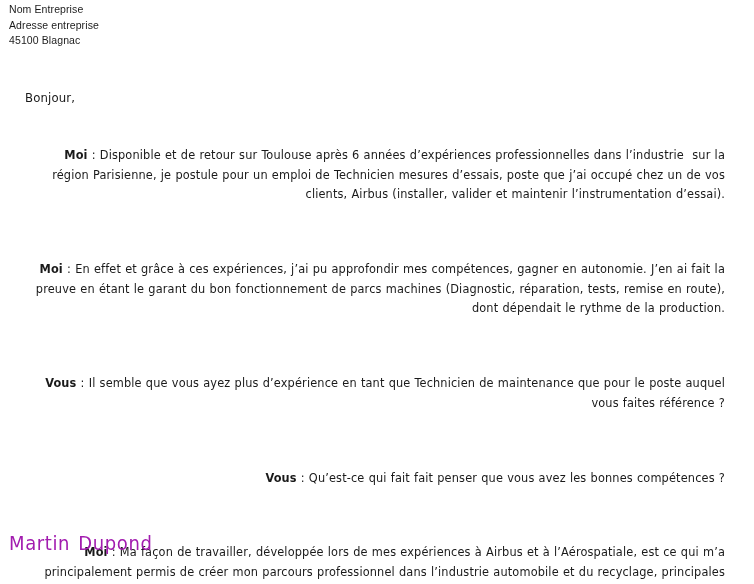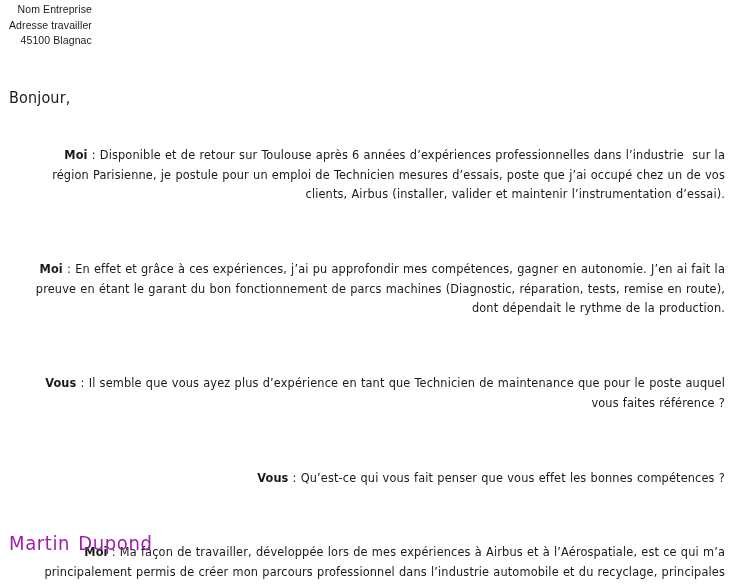--- a/index.html
+++ b/index.html
@@ -21,41 +21,40 @@
   
   .recipient {
     position: absolute;
     left: 9px;
     top: 2px;
     font-family: "Liberation Sans", "DejaVu Sans", sans-serif;
     font-size: 10.5px;
     line-height: 15.5px;
     color: #1b1b1b;
     letter-spacing: 0.1px;
-    text-align: right;
   }
   .recipient div { white-space: pre; }
 
   
   .letter {
     position: absolute;
     left: 9px;
     top: 88px;
     width: 716px;
     font-family: "DejaVu Sans", "Liberation Sans", sans-serif;
     font-size: 12.6px;
     line-height: 19.6px;
     color: #1a1a1a;
     letter-spacing: 0.15px;
     font-stretch: semi-condensed;
   }
 
   .salutation {
-    margin: 0 0 18px 0;
-    font-size: 16px;
+    margin: 0 0 18px 16px;
+    font-size: 13px;
   }
 
   .para {
     margin: 0 0 16px 0;
     text-align: right;
     white-space: pre-wrap;
     word-spacing: 0.4px;
   }
   .para:last-child { margin-bottom: 0; }
 
@@ -76,42 +75,42 @@
     word-spacing: 2px;
   }
 </style>
 </head>
 <body>
 
 <div class="page">
 
   <div class="recipient">
     <div>Nom Entreprise</div>
-    <div>Adresse travailler</div>
+    <div>Adresse entreprise</div>
     <div>45100 Blagnac</div>
   </div>
 
   <div class="letter">
 
     <p class="salutation">Bonjour,</p>
 
     <p class="para">
       <span class="speaker">Moi</span><span class="speaker-sep"> : </span><span>Disponible et de retour sur Toulouse après 6 années d’expériences professionnelles dans l’industrie  sur la région Parisienne, je postule pour un emploi de Technicien mesures d’essais, poste que j’ai occupé chez un de vos clients, Airbus (installer, valider et maintenir l’instrumentation d’essai).</span>
     </p>
 
     <p class="para">
       <span class="speaker">Moi</span><span class="speaker-sep"> : </span><span>En effet et grâce à ces expériences, j’ai pu approfondir mes compétences, gagner en autonomie. J’en ai fait la preuve en étant le garant du bon fonctionnement de parcs machines (Diagnostic, réparation, tests, remise en route), dont dépendait le rythme de la production.</span>
     </p>
 
     <p class="para">
       <span class="speaker">Vous</span><span class="speaker-sep"> : </span><span>Il semble que vous ayez plus d’expérience en tant que Technicien de maintenance que pour le poste auquel vous faites référence ?</span>
     </p>
 
     <p class="para">
-      <span class="speaker">Vous</span><span class="speaker-sep"> : </span><span>Qu’est-ce qui vous fait penser que vous effet les bonnes compétences ?</span>
+      <span class="speaker">Vous</span><span class="speaker-sep"> : </span><span>Qu’est-ce qui fait fait penser que vous avez les bonnes compétences ?</span>
     </p>
 
     <p class="para">
       <span class="speaker">Moi</span><span class="speaker-sep"> : </span><span>Ma façon de travailler, développée lors de mes expériences à Airbus et à l’Aérospatiale, est ce qui m’a principalement permis de créer mon parcours professionnel dans l’industrie automobile et du recyclage, principales activités de la région où j’ai vécu. J’ai su transférer mes compétences et démontrer ma capacité d’adaptation à des outils de production spécifiques. Je peux continuer.</span>
     </p>
 
   </div>
 
   <div class="signature">Martin Dupond</div>
 

